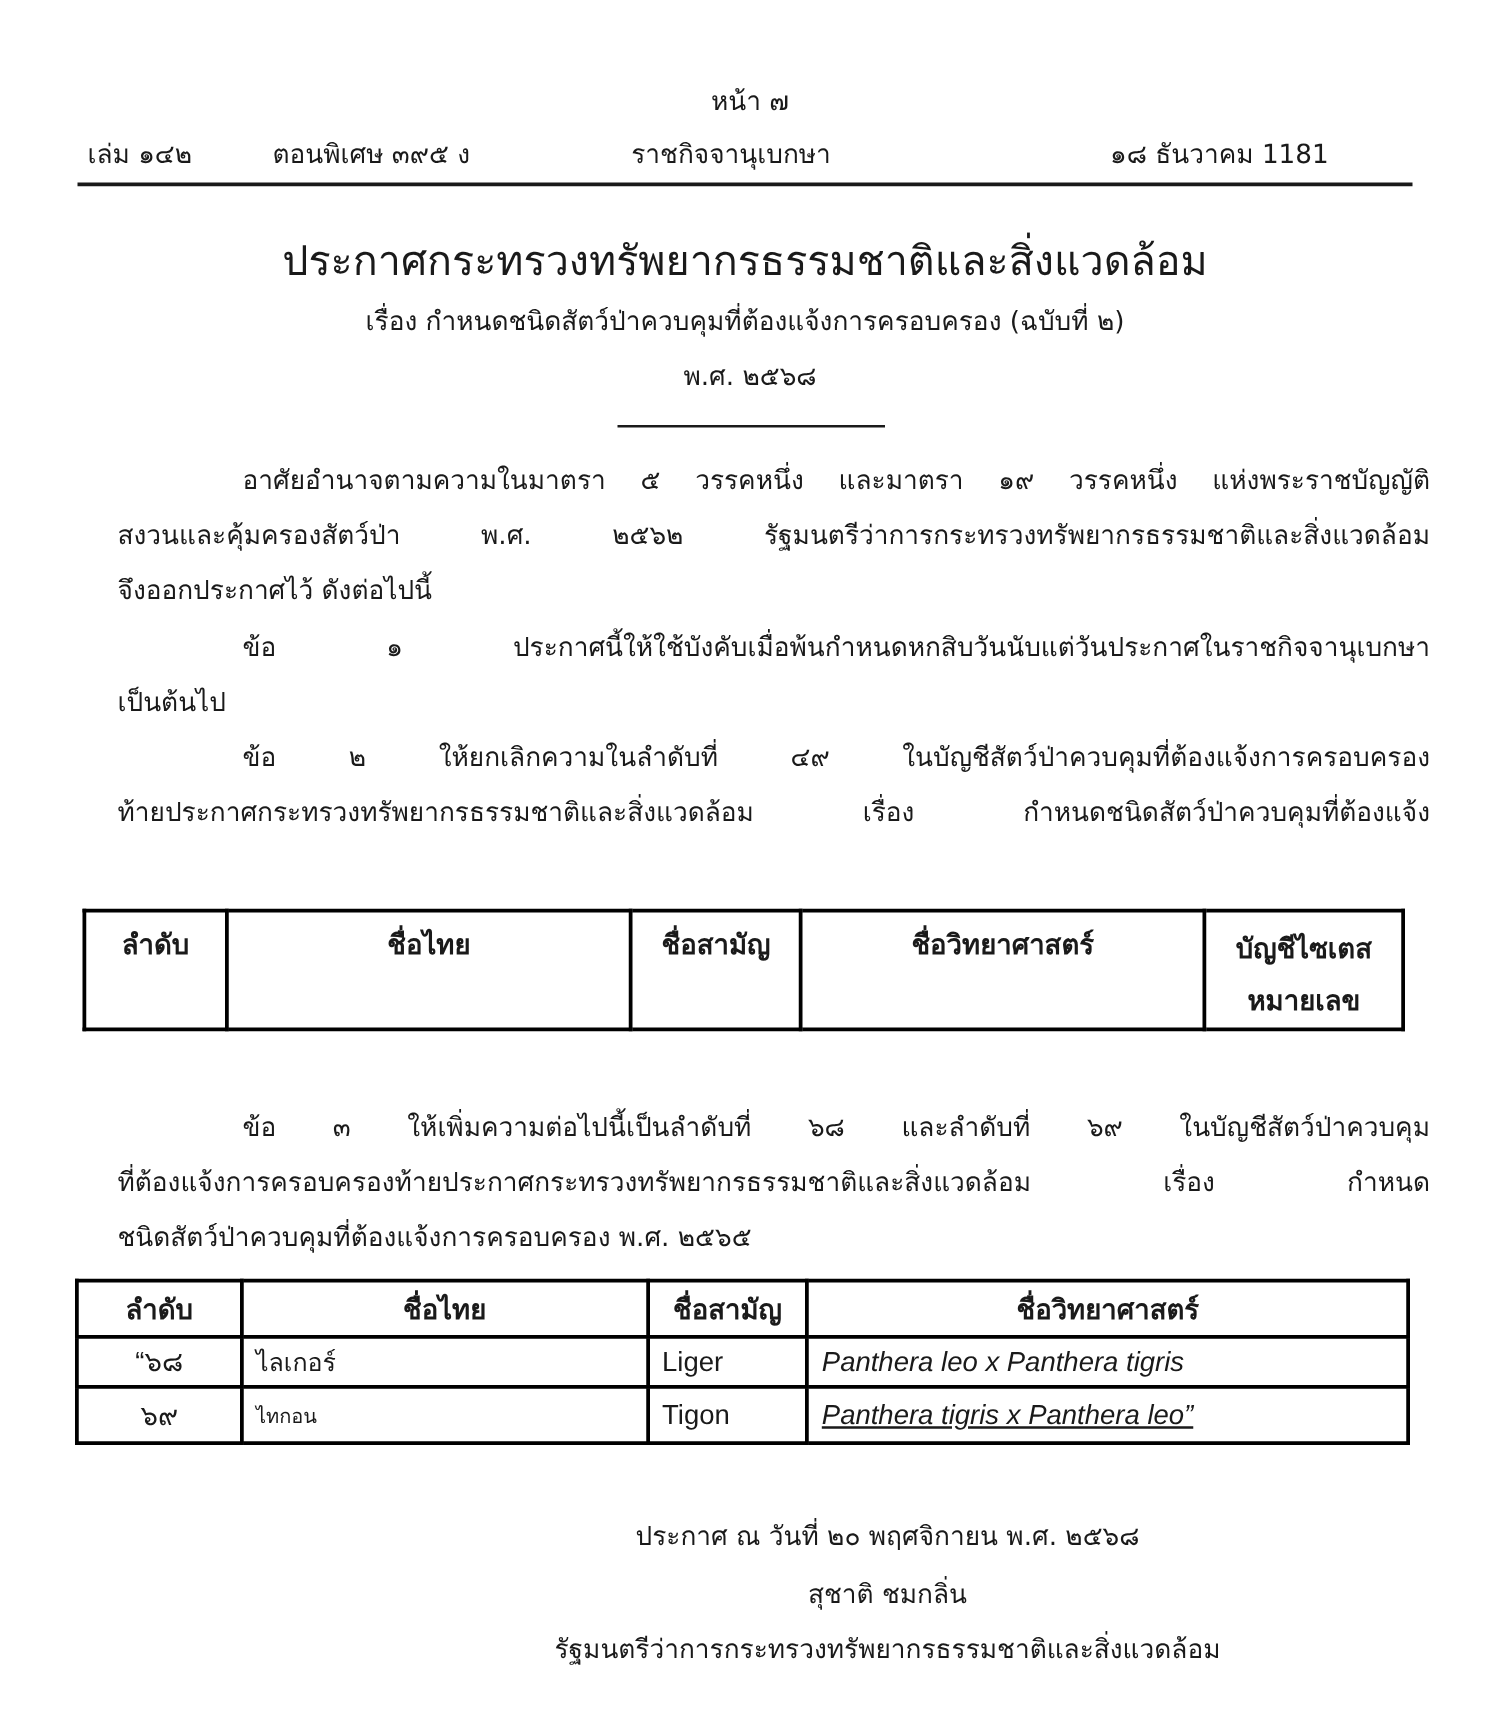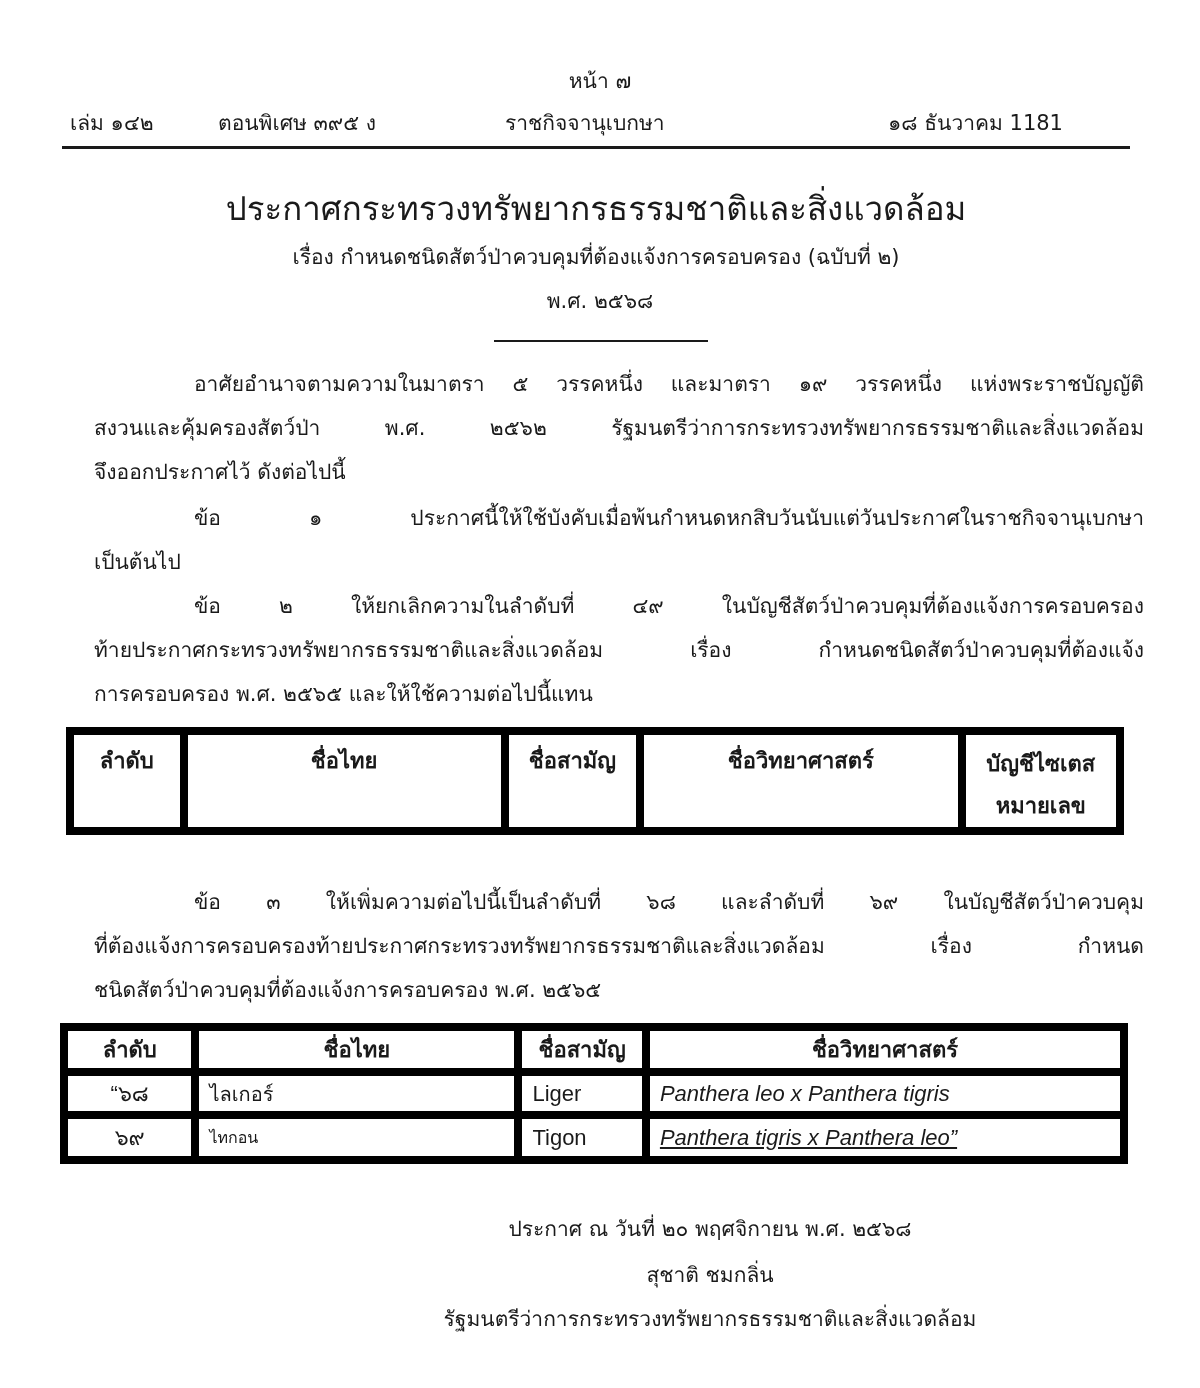--- a/index.html
+++ b/index.html
@@ -10,21 +10,21 @@
   .pageno { font-size:21px; top:64px; left:0; width:1200px; text-align:center; }
   .rule-top { position:absolute; left:62px; top:146px; width:1068px; height:3px; background:#1a1a1a; }
   .title { font-size:33px; top:182px; left:0; width:1192px; text-align:center; }
   .subject { font-size:21px; top:240px; left:0; width:1192px; text-align:center; }
   .year { font-size:21px; top:284px; left:0; width:1200px; text-align:center; }
   .rule-mid { position:absolute; left:494px; top:340px; width:214px; height:2px; background:#1a1a1a; }
   .para { position:absolute; left:70px; width:1050px; font-size:21px; line-height:44px; text-align:justify;margin-left:24px; }
   .para .line { display:block; text-align:justify; text-align-last:justify; height:44px; overflow:hidden; white-space:nowrap; }
   .para .line.last { text-align-last:left; }
   table.t { position:absolute; border-collapse:collapse; font-family:"Liberation Sans", sans-serif; font-size:22px; color:#1a1a1a; }
-  table.t td, table.t th { border:8px solid #000000; padding:0 10px; vertical-align:top; }
+  table.t td, table.t th { border:3px solid #000000; padding:0 10px; vertical-align:top; }
   table.t th { font-weight:bold; text-align:center; }
   .it { font-style:italic; }
   .sig { font-size:21px; left:0; width:1200px; text-align:center; }
 </style>
 </head>
 <body>
 
 <div class="abs pageno">หน้า ๗</div>
 <div class="abs hdr" style="left:70px;">เล่ม ๑๔๒</div>
 <div class="abs hdr" style="left:218px;">ตอนพิเศษ ๓๙๕ ง</div>
@@ -44,21 +44,20 @@
 </div>
 
 <div class="para" style="top:496px;">
   <span class="line" style="padding-left:100px;">ข้อ ๑ ประกาศนี้ให้ใช้บังคับเมื่อพ้นกำหนดหกสิบวันนับแต่วันประกาศในราชกิจจานุเบกษา</span>
   <span class="line last">เป็นต้นไป</span>
 </div>
 
 <div class="para" style="top:584px;">
   <span class="line" style="padding-left:100px;">ข้อ ๒ ให้ยกเลิกความในลำดับที่ ๔๙ ในบัญชีสัตว์ป่าควบคุมที่ต้องแจ้งการครอบครอง</span>
   <span class="line">ท้ายประกาศกระทรวงทรัพยากรธรรมชาติและสิ่งแวดล้อม เรื่อง กำหนดชนิดสัตว์ป่าควบคุมที่ต้องแจ้ง</span>
-  <span class="line last">การครอบครอง พ.ศ. ๒๕๖๕ และให้ใช้ความต่อไปนี้แทน</span>
 </div>
 
 <table class="t" style="left:66px; top:727px; width:1058px;">
   <colgroup>
     <col style="width:114px">
       <col style="width:325px">
       <col style="width:136px">
       <col style="width:324px">
       <col style="width:159px">
   </colgroup>

